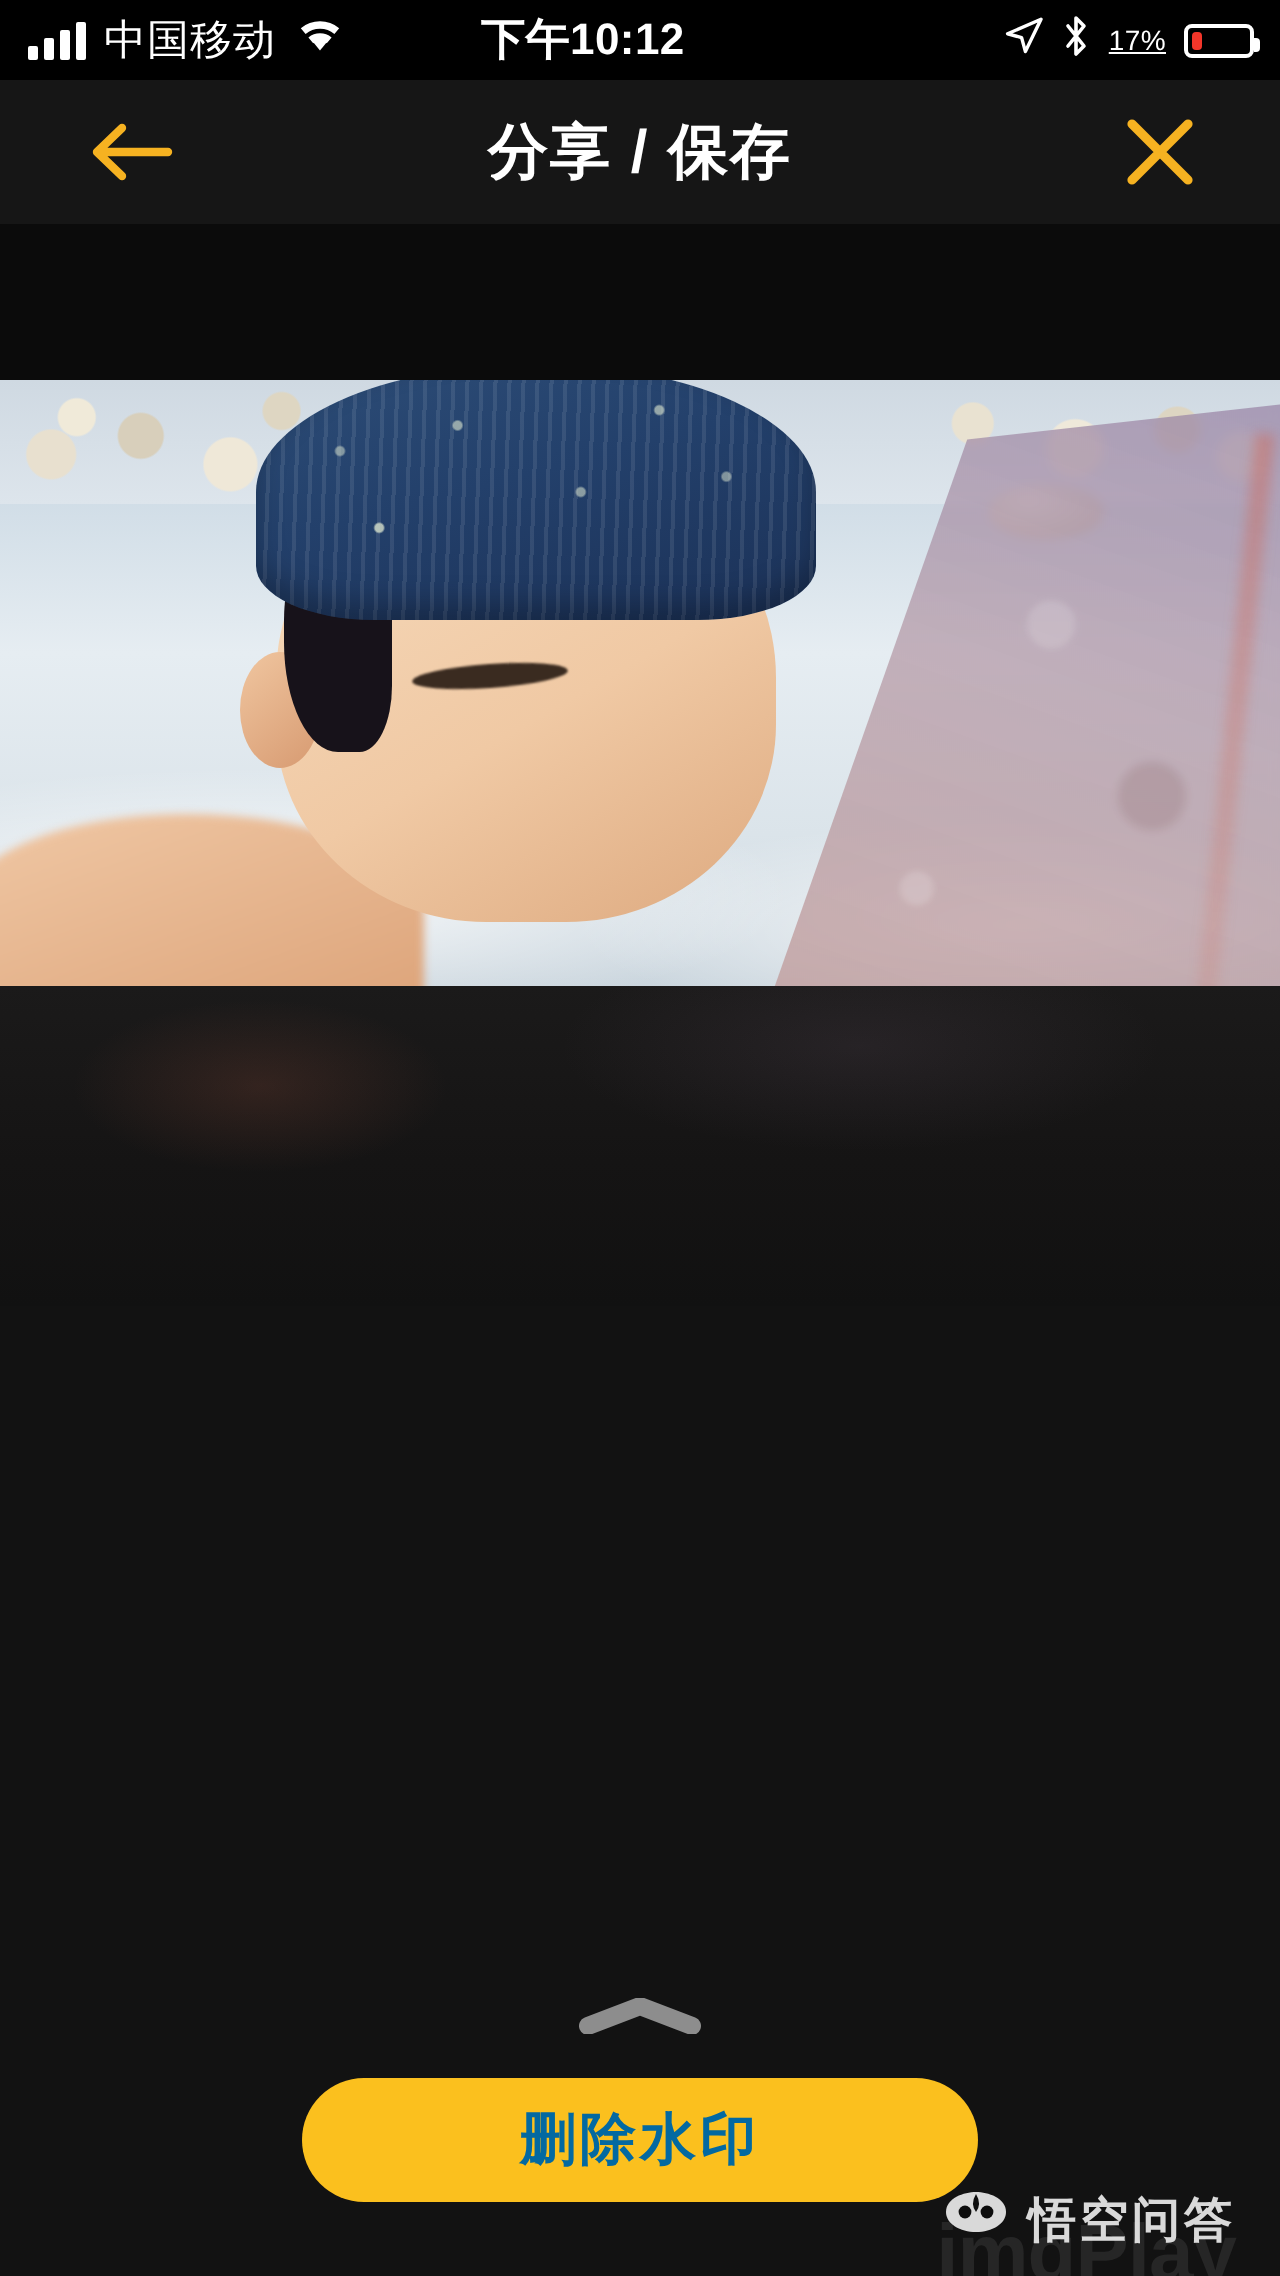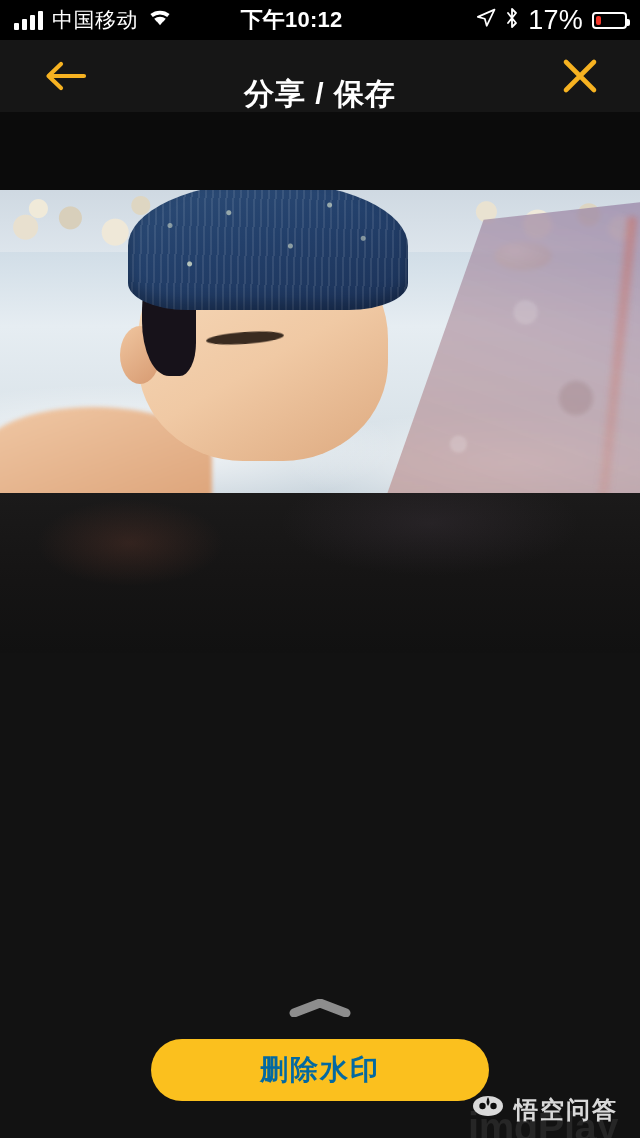--- a/index.html
+++ b/index.html
@@ -8,44 +8,44 @@
     font-family:"Liberation Sans","DejaVu Sans",sans-serif;
     -webkit-font-smoothing:antialiased;
   }
   .screen{position:absolute;inset:0;background:#0d0d0d;}
 
   
   .statusbar{
     position:absolute;left:0;top:0;width:640px;height:40px;
     background:#000;color:#fff;display:flex;align-items:center;
   }
-  .sb-left{position:absolute;left:14px;top:0;height:40px;display:flex;align-items:center;gap:9px;font-family:Liberation Mono, monospace;}
+  .sb-left{position:absolute;left:14px;top:0;height:40px;display:flex;align-items:center;gap:9px;}
   .sb-center{position:absolute;left:0;top:0;width:583px;height:40px;display:flex;align-items:center;justify-content:center;}
   .sb-right{position:absolute;right:13px;top:0;height:40px;display:flex;align-items:center;gap:9px;}
   .carrier{font-size:21px;letter-spacing:.5px;}
   .clock{font-size:22px;font-weight:600;letter-spacing:.2px;}
   .bars{display:flex;align-items:flex-end;gap:3px;height:19px;}
   .bars i{display:block;width:5px;background:#fff;border-radius:1px;}
   .bars i:nth-child(1){height:7px;}
   .bars i:nth-child(2){height:11px;}
   .bars i:nth-child(3){height:15px;}
   .bars i:nth-child(4){height:19px;}
-  .pct{font-size:27px;letter-spacing:.2px;}
+  .pct{font-size:14px;letter-spacing:.2px;text-decoration:underline;}
 
   .batt{position:relative;width:35px;height:17px;border:2px solid #fff;border-radius:4px;box-sizing:border-box;}
   .batt:after{content:"";position:absolute;right:-5px;top:5px;width:3px;height:7px;background:#fff;border-radius:0 2px 2px 0;}
   .batt .lvl{position:absolute;left:2px;top:2px;bottom:2px;background:#f3362a;border-radius:2px;}
 
   
   .navbar{
     position:absolute;left:0;top:40px;width:640px;height:72px;
     background:#161616;
   }
   .nav-title{
-    position:absolute;left:0;top:18px;width:640px;height:72px;
+    position:absolute;left:0;top:0;width:640px;height:72px;
     display:flex;align-items:center;justify-content:center;
     color:#fff;font-size:30px;font-weight:700;letter-spacing:1px;
   }
   .nav-back{
     position:absolute;left:40px;top:50%;transform:translateY(-50%);
     width:52px;height:44px;cursor:pointer;
   }
   .nav-close{
     position:absolute;right:38px;top:50%;transform:translateY(-50%);
     width:44px;height:44px;cursor:pointer;

